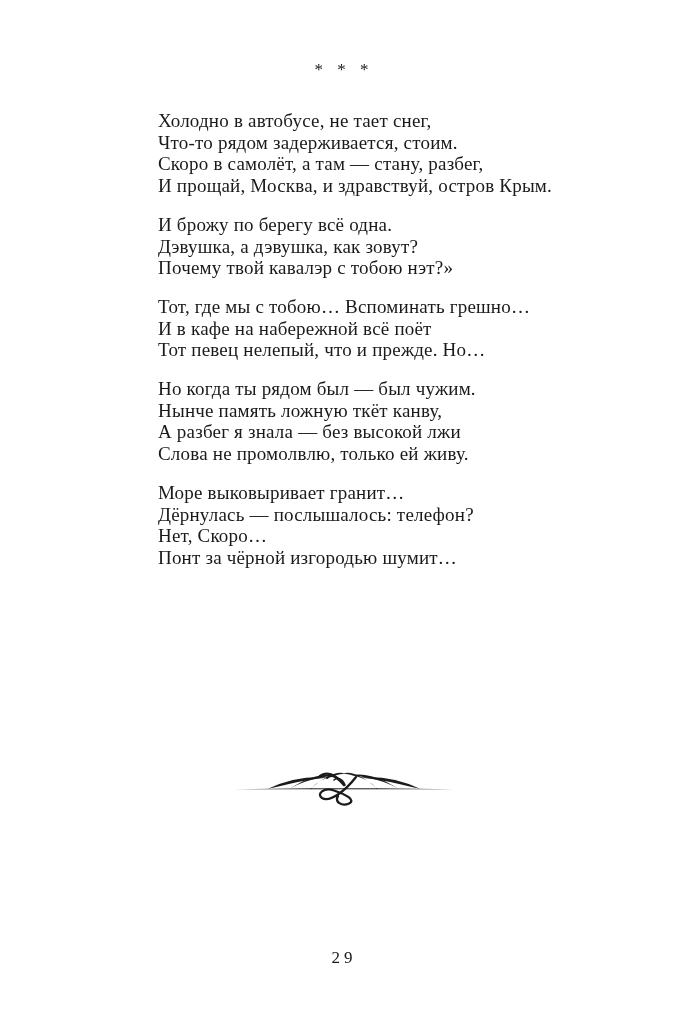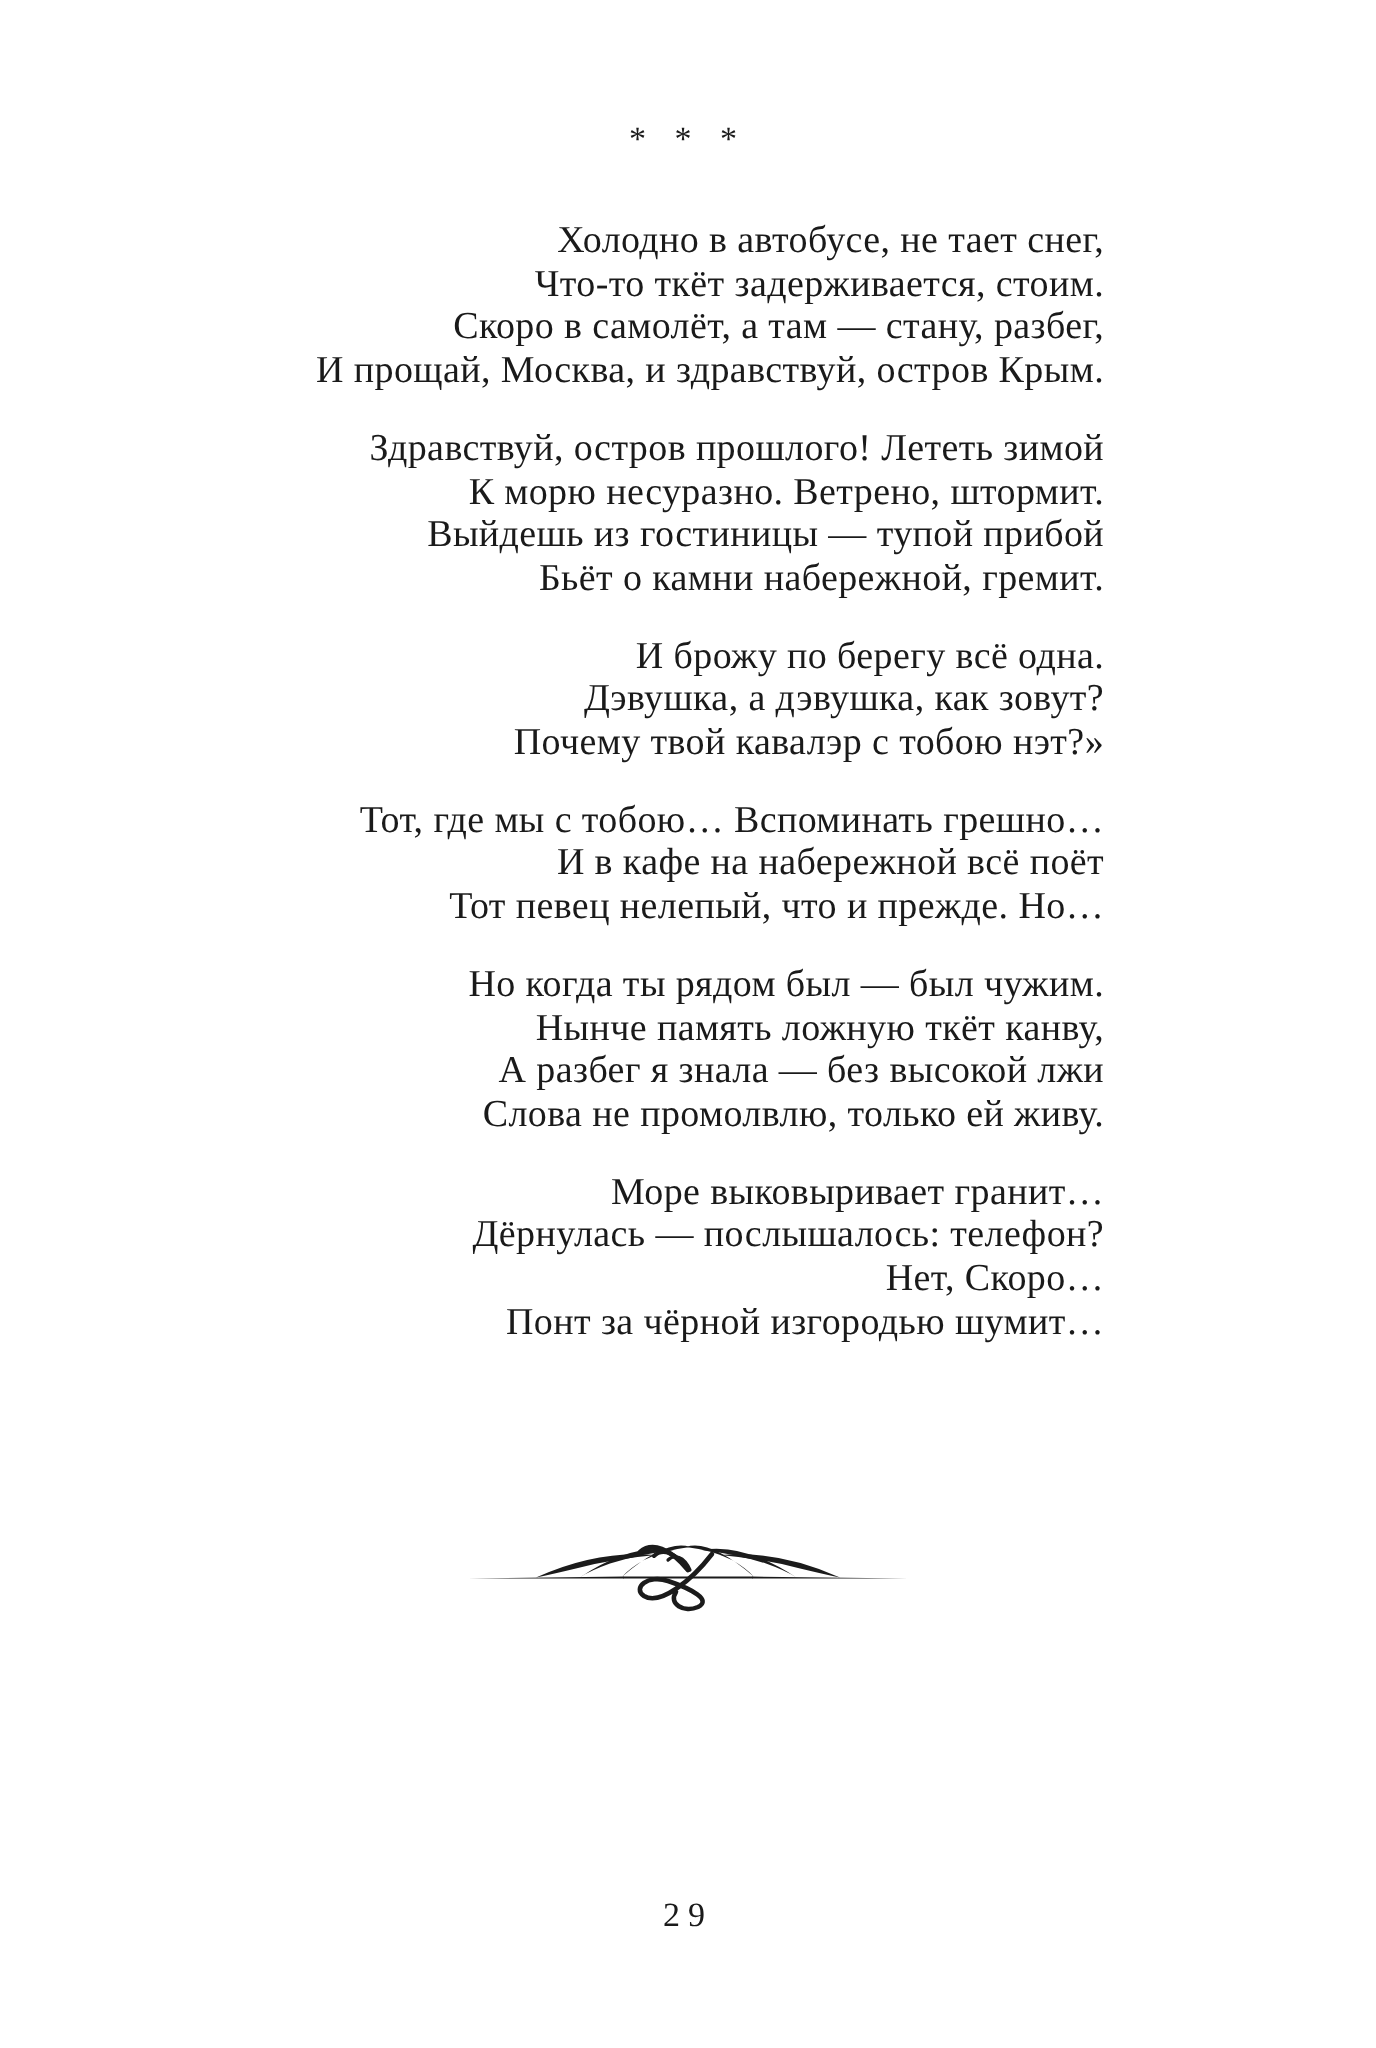--- a/index.html
+++ b/index.html
@@ -20,21 +20,21 @@
     text-align: center;
     font-size: 17px;
     letter-spacing: 5px;
     color: #1a1a1a;
   }
   .poem {
     position: absolute;
     left: 158px;
     top: 110px;
   }
-  .stanza { margin: 0 0 17px 0; text-align: right; }
+  .stanza { margin: 0 0 17px 0; }
   .stanza p {
     margin: 0;
     font-size: 19px;
     line-height: 21.7px;
     letter-spacing: 0.2px;
     white-space: nowrap;
   }
   .ornament {
     position: absolute;
     top: 768px;
@@ -57,31 +57,25 @@
 <body>
 
 <div class="page">
 
   <div class="section-marker">* * *</div>
 
   <div class="poem">
 
     <div class="stanza">
       <p>Холодно в автобусе, не тает снег,</p>
-      <p>Что-то ткёт задерживается, стоим.</p>
+      <p>Что-то рядом задерживается, стоим.</p>
       <p>Скоро в самолёт, а там — стану, разбег,</p>
       <p>И прощай, Москва, и здравствуй, остров Крым.</p>
     </div>
 
-    <div class="stanza">
-      <p>Здравствуй, остров прошлого! Лететь зимой</p>
-      <p>К морю несуразно. Ветрено, штормит.</p>
-      <p>Выйдешь из гостиницы — тупой прибой</p>
-      <p>Бьёт о камни набережной, гремит.</p>
-    </div>
 
     <div class="stanza">
       <p>И брожу по берегу всё одна.</p>
       <p>Дэвушка, а дэвушка, как зовут?</p>
       <p>Почему твой кавалэр с тобою нэт?»</p>
     </div>
 
     <div class="stanza">
       <p>Тот, где мы с тобою… Вспоминать грешно…</p>
       <p>И в кафе на набережной всё поёт</p>

